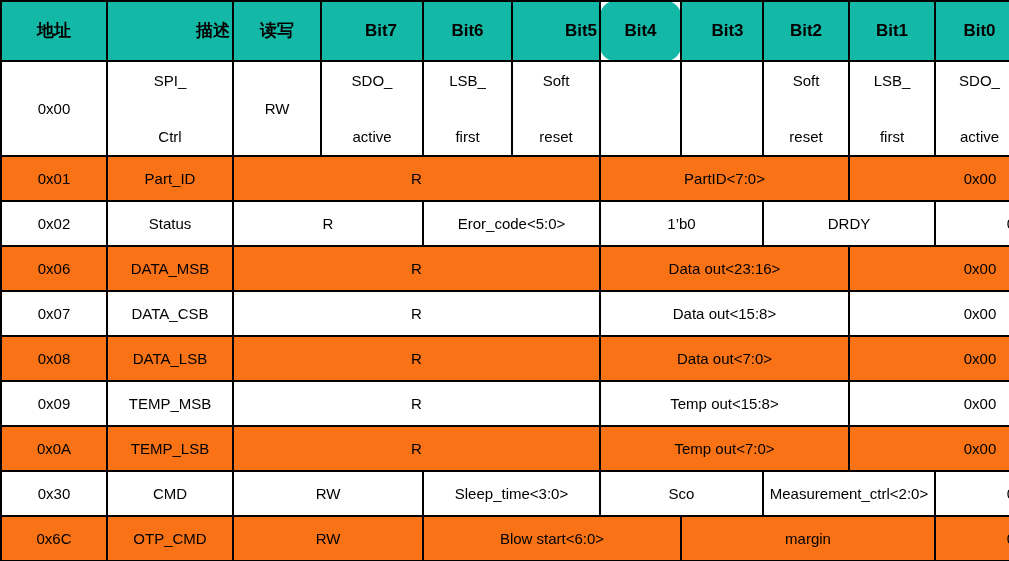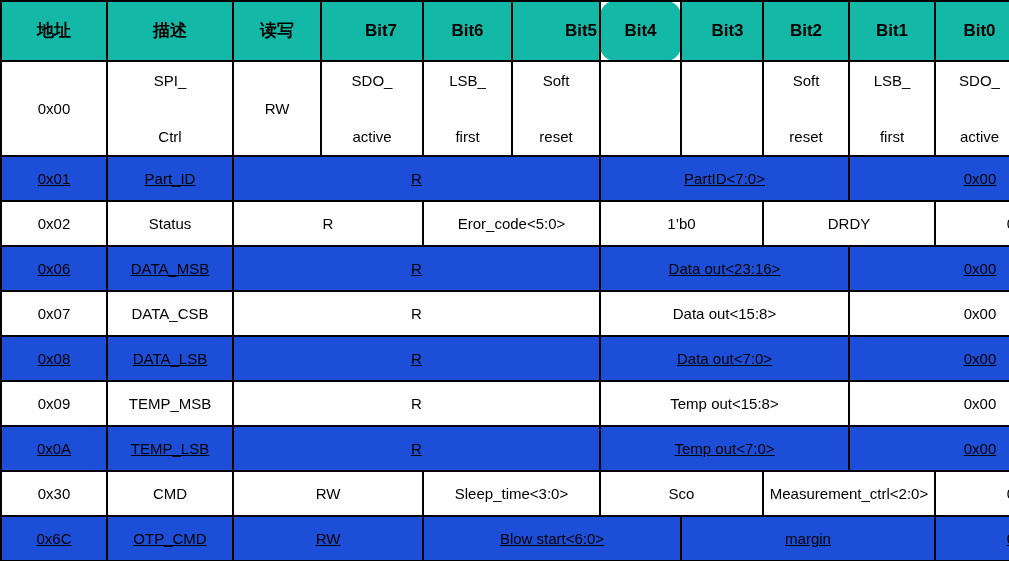--- a/index.html
+++ b/index.html
@@ -28,32 +28,32 @@
   }
   #register-table thead tr { height: 60px; }
   #register-table thead th {
     background: #14b8a6;
     font-weight: bold;
     font-size: 17px;
   }
   #register-table tbody td { font-size: 15px; }
   #register-table tbody tr { height: 45px; }
   #register-table tbody tr.tall { height: 95px; }
-  #register-table tbody tr.shaded td { background: #1d4ed8; text-decoration: underline; }
+  #register-table tbody tr.shaded td { background: #f97316; }
   td.two-line div { line-height: 1.2; }
   td.two-line div + div { margin-top: 38px; }
 </style>
 </head>
 <body>
 
 <table id="register-table">
   <thead>
     <tr id="head-row">
         <th style="width: 100px;">地址</th>
-        <th style="width: 120px;">描述</th>
+        <th style="width: 120px; text-align: right;">描述</th>
         <th style="width: 82px;">读写</th>
         <th style="width: 78px; padding-left: 20px;">Bit7</th>
         <th style="width: 83px;">Bit6</th>
         <th style="width: 82px; text-align: right;">Bit5</th>
         <th style="width: 75px; border-radius: 15px;">Bit4</th>
         <th style="width: 65px; padding-left: 13px;">Bit3</th>
         <th style="width: 80px;">Bit2</th>
         <th style="width: 80px;">Bit1</th>
         <th style="width: 83px;">Bit0</th>
         <th style="width: 81px;">默认值</th>

